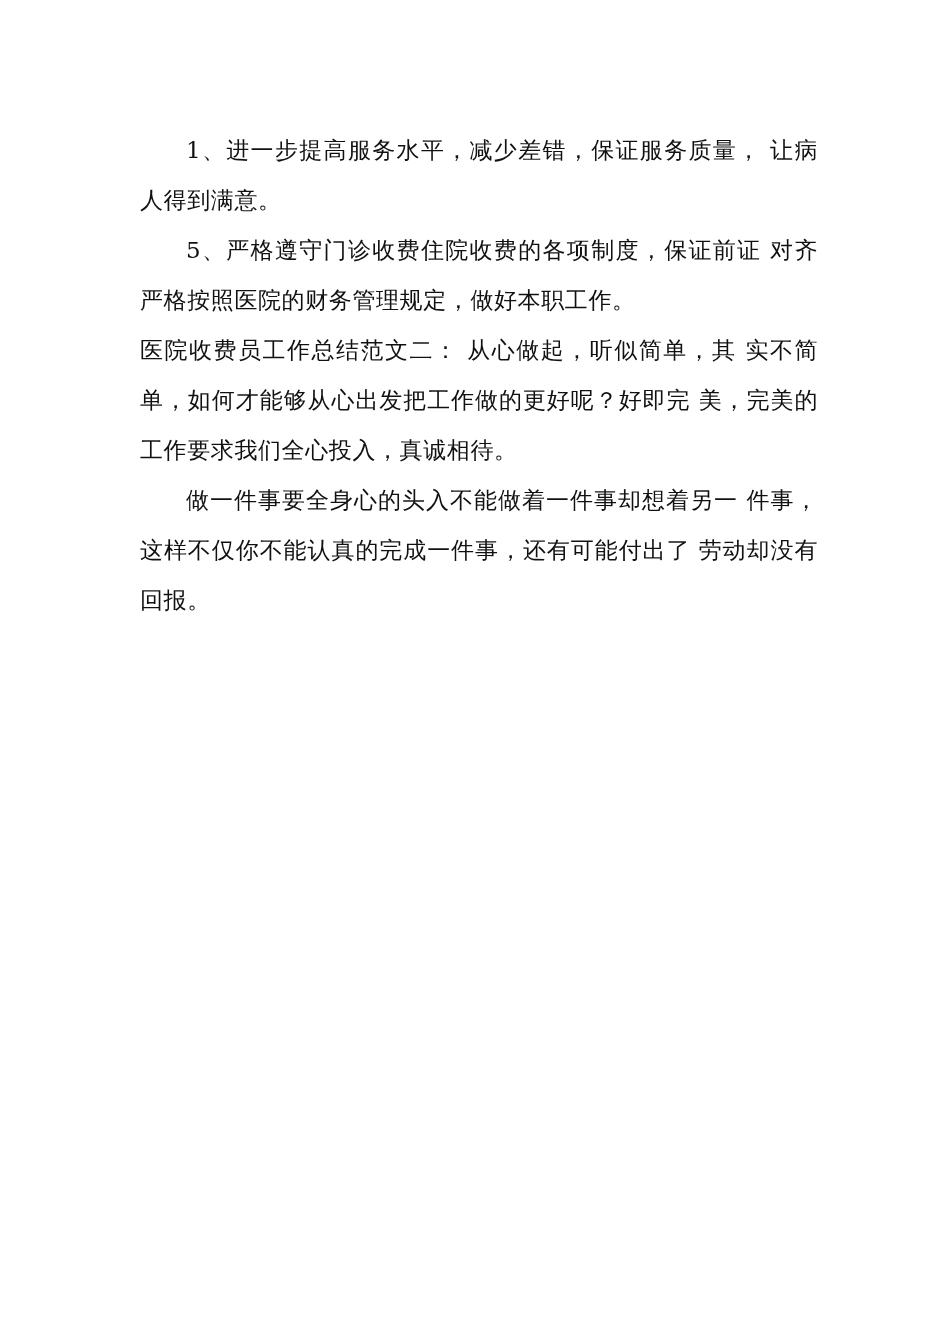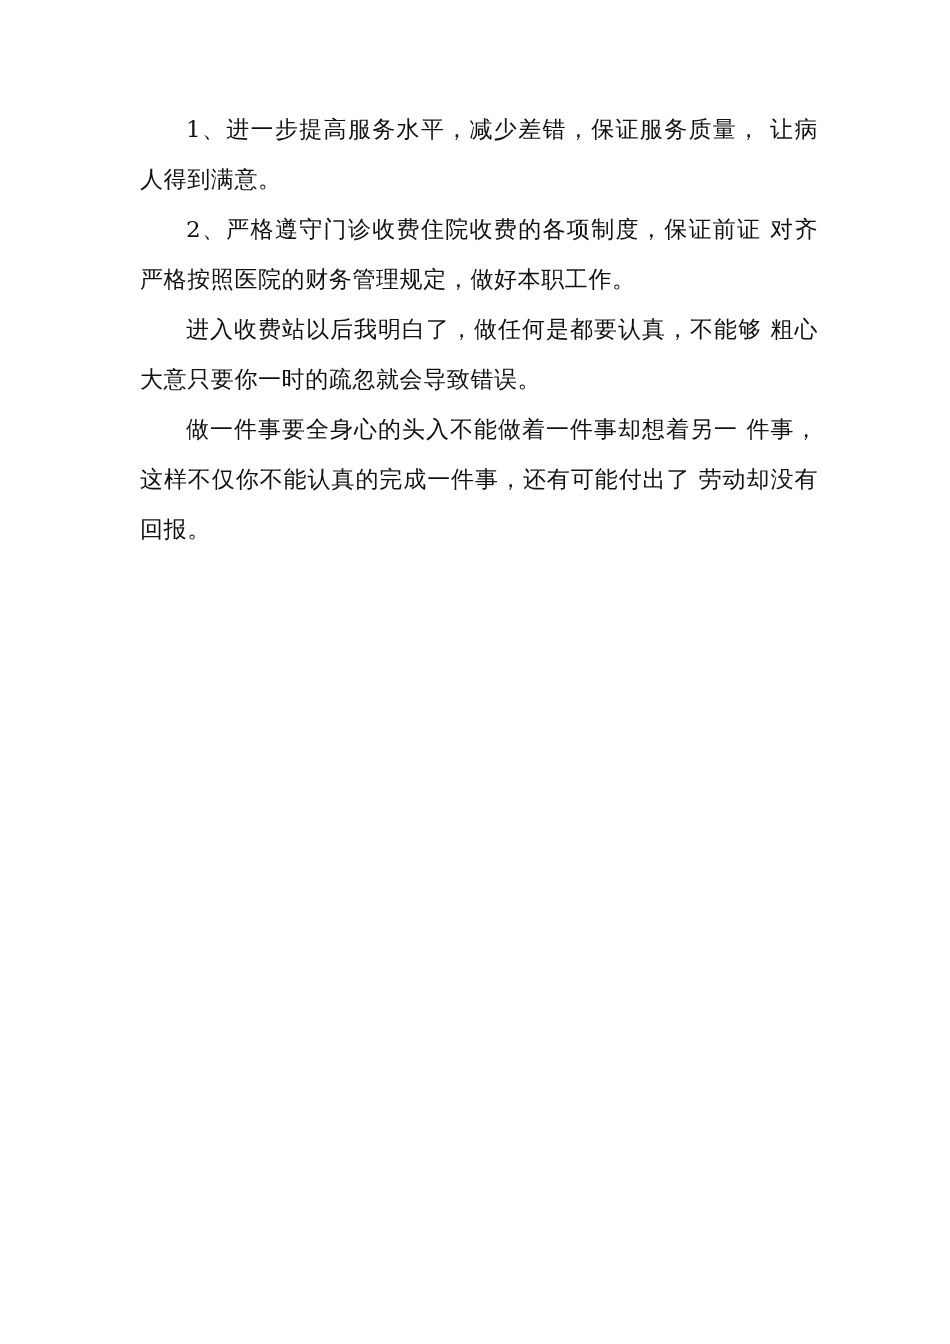--- a/index.html
+++ b/index.html
@@ -1,32 +1,32 @@
 <!DOCTYPE html>
 <html><head>
 <meta charset="utf-8">
 <style>
   html, body { margin: 0; padding: 0; background: #ffffff; }
   body { width: 950px; height: 1344px; position: relative; overflow: hidden; }
   .page {
     position: absolute;
     left: 140px;
-    top: 104px;
+    top: 125px;
     width: 678px;
     font-family: "DejaVu Serif", "Liberation Serif", serif;
     font-size: 23px;
     line-height: 50px;
     color: #111111;
     text-align: justify;
     letter-spacing: 0.6px;
   }
   .para { margin: 0; }
   .indent { text-indent: 2em; }
 </style>
 </head>
 <body>
 
 <div class="page">
   <p class="para indent">1、进一步提高服务水平，减少差错，保证服务质量， 让病人得到满意。</p>
-  <p class="para indent">2、严格遵守门诊收费住院收费的各项制度，保证前证 对齐严格按照医院的财务管理规定，做好本职工作。</p>
-  <p class="para indent">进入收费站以后我明白了，做任何是都要认真，不能够 粗心大意只要你一时的疏忽就会导致错误。</p>
+  <p class="para indent">5、严格遵守门诊收费住院收费的各项制度，保证前证 对齐严格按照医院的财务管理规定，做好本职工作。</p>
+  <p class="para">医院收费员工作总结范文二： 从心做起，听似简单，其 实不简单，如何才能够从心出发把工作做的更好呢？好即完 美，完美的工作要求我们全心投入，真诚相待。</p>
   <p class="para indent">做一件事要全身心的头入不能做着一件事却想着另一 件事，这样不仅你不能认真的完成一件事，还有可能付出了 劳动却没有回报。</p>
 </div>
 
 </body></html>

